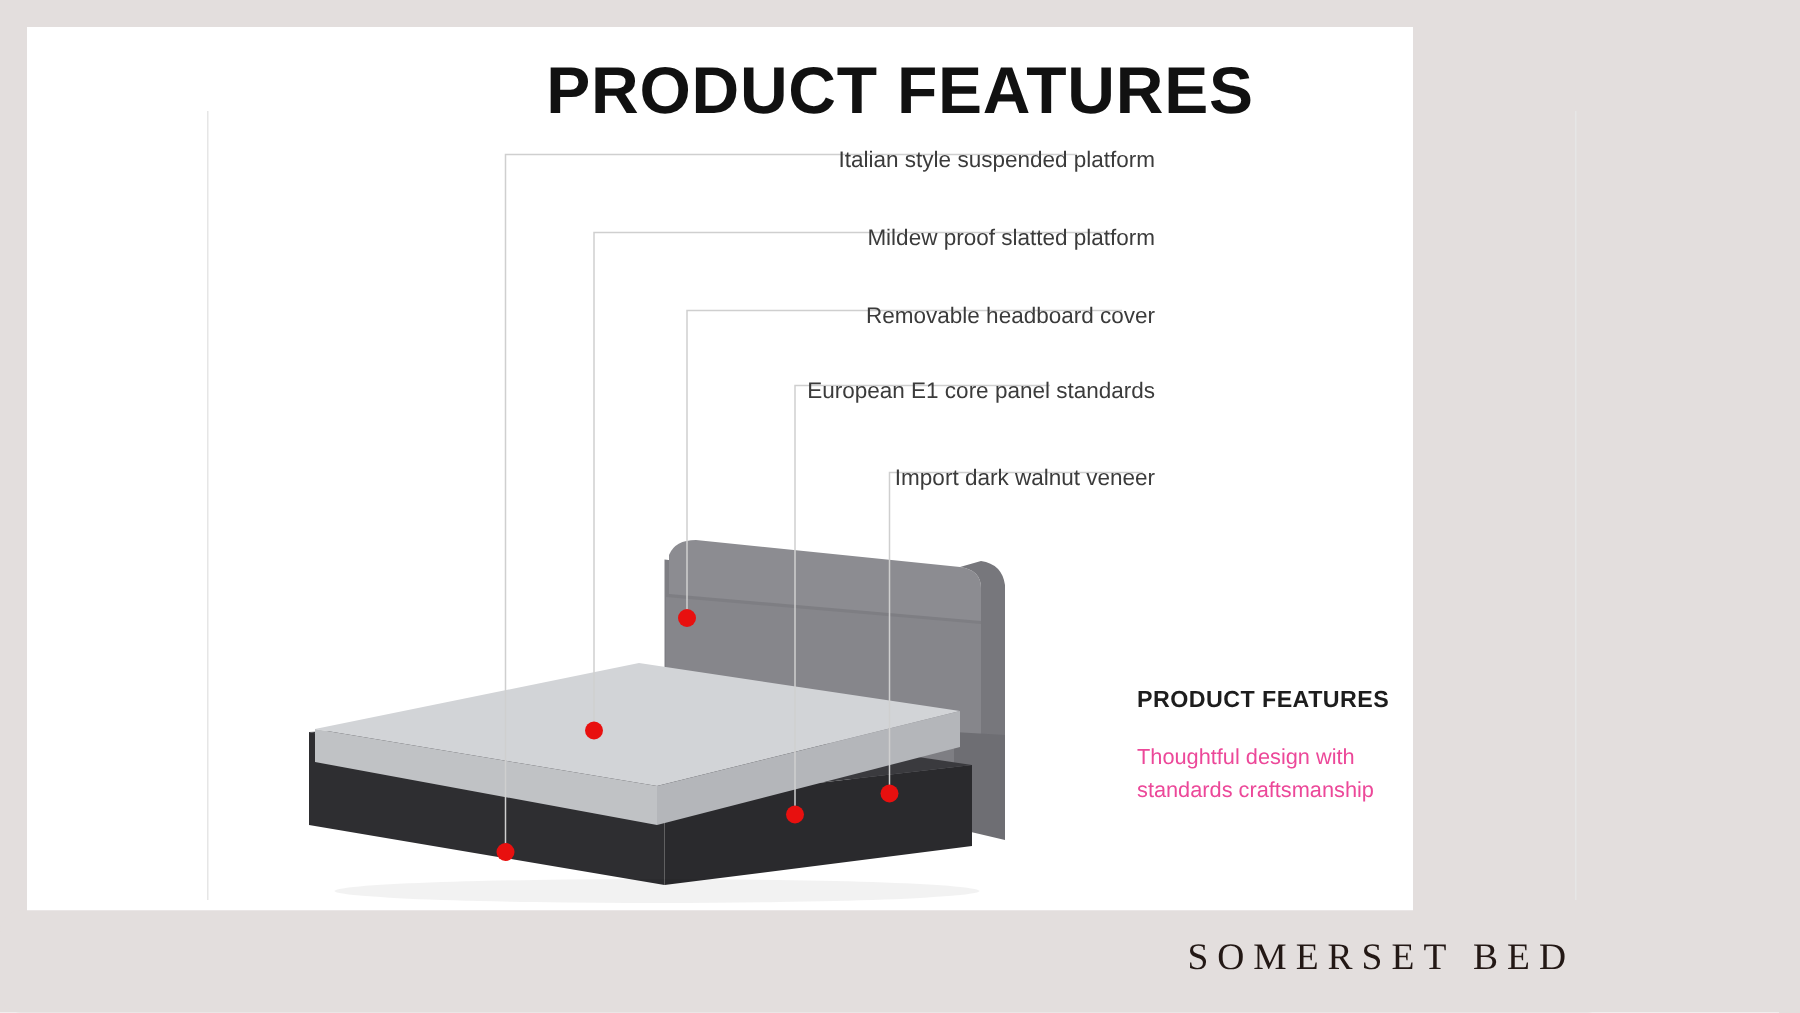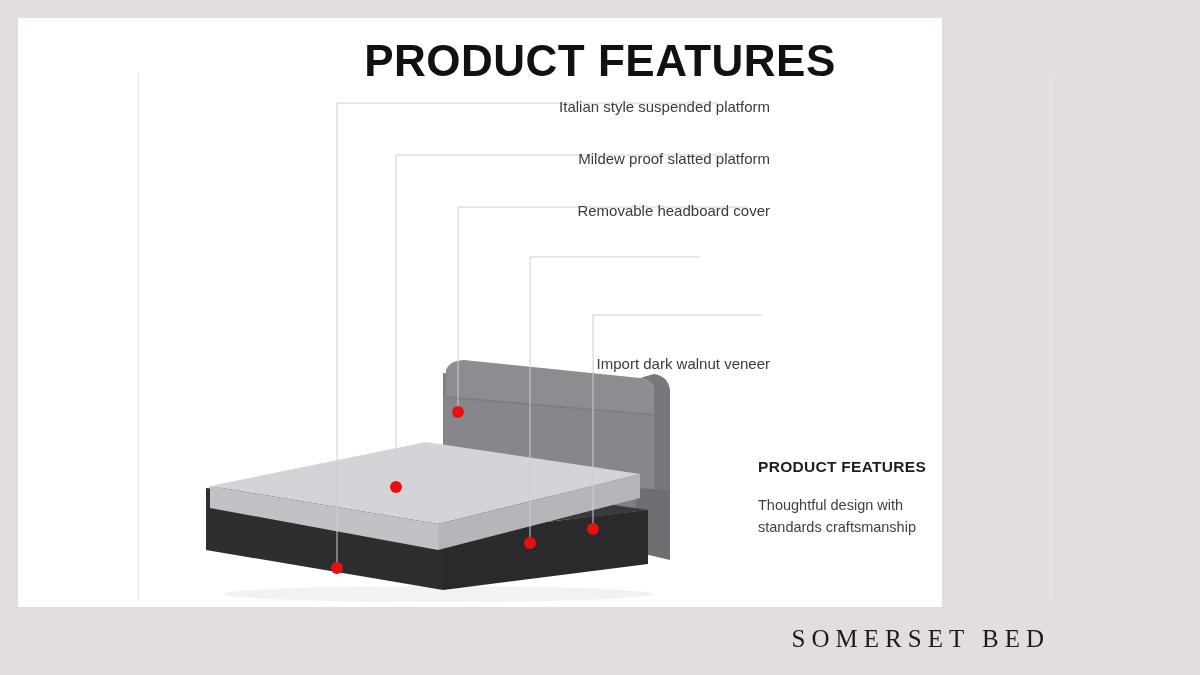--- a/index.html
+++ b/index.html
@@ -67,21 +67,21 @@
     text-align: center;
     font-size: 15px;
     color: #3b3b3b;
     white-space: nowrap;
     font-family: "Liberation Sans", sans-serif;
   }
   #label-0 { top: 80px; }
   #label-1 { top: 132px; }
   #label-2 { top: 184px; }
   #label-3 { top: 234px; }
-  #label-4 { top: 292px; margin-top: 45px; }
+  #label-4 { top: 292px; }
 
   
   #bed {
     position: absolute;
     left: 170px;
     top: 320px;
     width: 500px;
     height: 270px;
   }
 
@@ -95,21 +95,21 @@
   #info-heading {
     font-size: 15.5px;
     font-weight: bold;
     color: #1d1d1d;
     letter-spacing: 0.3px;
     margin-bottom: 18px;
     font-family: "Liberation Sans", sans-serif;
   }
   .info-line {
     font-size: 14.5px;
-    color: #404040;
+    color: #ec4899;
     line-height: 1.55;
     font-family: "Liberation Sans", sans-serif;
   }
 
   
   #footer {
     position: absolute;
     left: 0;
     top: 607px;
     width: 1072px;
@@ -172,20 +172,21 @@
         <circle cx="378" cy="469" r="6" fill="#e8100f"></circle>
         <circle cx="440" cy="394" r="6" fill="#e8100f"></circle>
         <circle cx="512" cy="525" r="6" fill="#e8100f"></circle>
         <circle cx="575" cy="511" r="6" fill="#e8100f"></circle>
       </g>
   </svg>
 
   <div class="feature-label" id="label-0">Italian style suspended platform</div>
   <div class="feature-label" id="label-2">Removable headboard cover</div>
   <div class="feature-label" id="label-1">Mildew proof slatted platform</div>
+  <div class="feature-label" id="label-3">European E1 core panel standards</div>
   <div class="feature-label" id="label-4">Import dark walnut veneer</div>
 
   <div id="info">
     <div id="info-heading">PRODUCT FEATURES</div>
     <div class="info-line">Thoughtful design with</div>
     <div class="info-line">standards craftsmanship</div>
   </div>
 
 </div>
 

